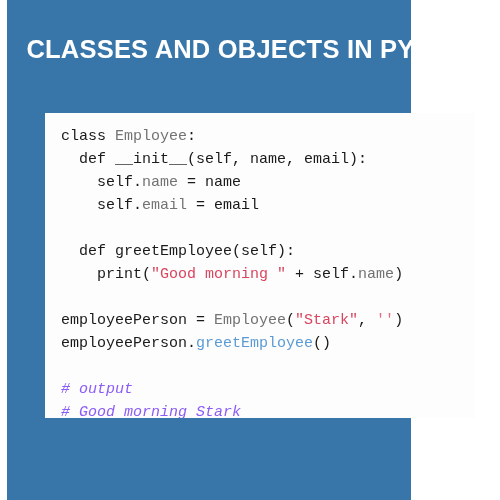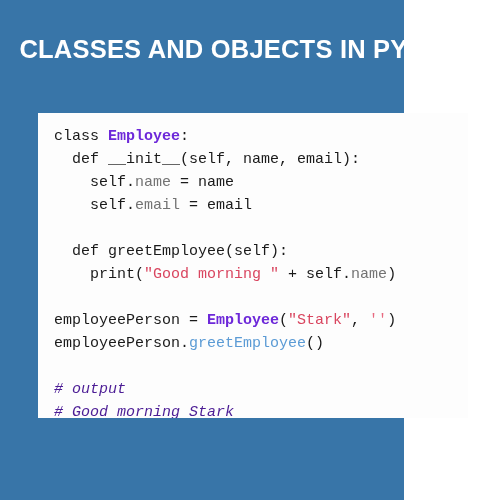--- a/index.html
+++ b/index.html
@@ -12,20 +12,21 @@
     overflow: hidden;
     font-family: "Liberation Sans", sans-serif;
   }
 
   #slide {
     position: relative;
     width: 404px;
     height: 500px;
     background: #3875a8;
     box-sizing: border-box;
+    margin-left: 7px;
   }
 
   
   #title {
     position: absolute;
     left: 0;
     top: 34px;
     width: 500px;
     text-align: center;
     color: #ffffff;
@@ -57,26 +58,26 @@
     color: #1a1a1a;
     white-space: pre;
     margin: 0;
   }
 
   .ln { display: block; height: 23px; }
   .ln.blank { height: 23px; }
 
   
   .kw   { font-weight: normal; color: #1a1a1a; }
-  .cls  { font-weight: bold; color: #6d28d9; }
+  .cls  { font-weight: normal; color: #737373; }
   .attr { color: #737373; }
   .mth  { color: #5b9bd5; }
   .str  { color: #d9455f; }
   .str2 { color: #e86a80; }
-  .cmt  { color: #4c1d95; font-style: italic; }
+  .cmt  { color: #8b5cf6; font-style: italic; }
   .pln  { color: #1a1a1a; }
 
   
   #footer {
     position: absolute;
     left: 0;
     top: 430px;
     width: 500px;
     height: 70px;
   }

